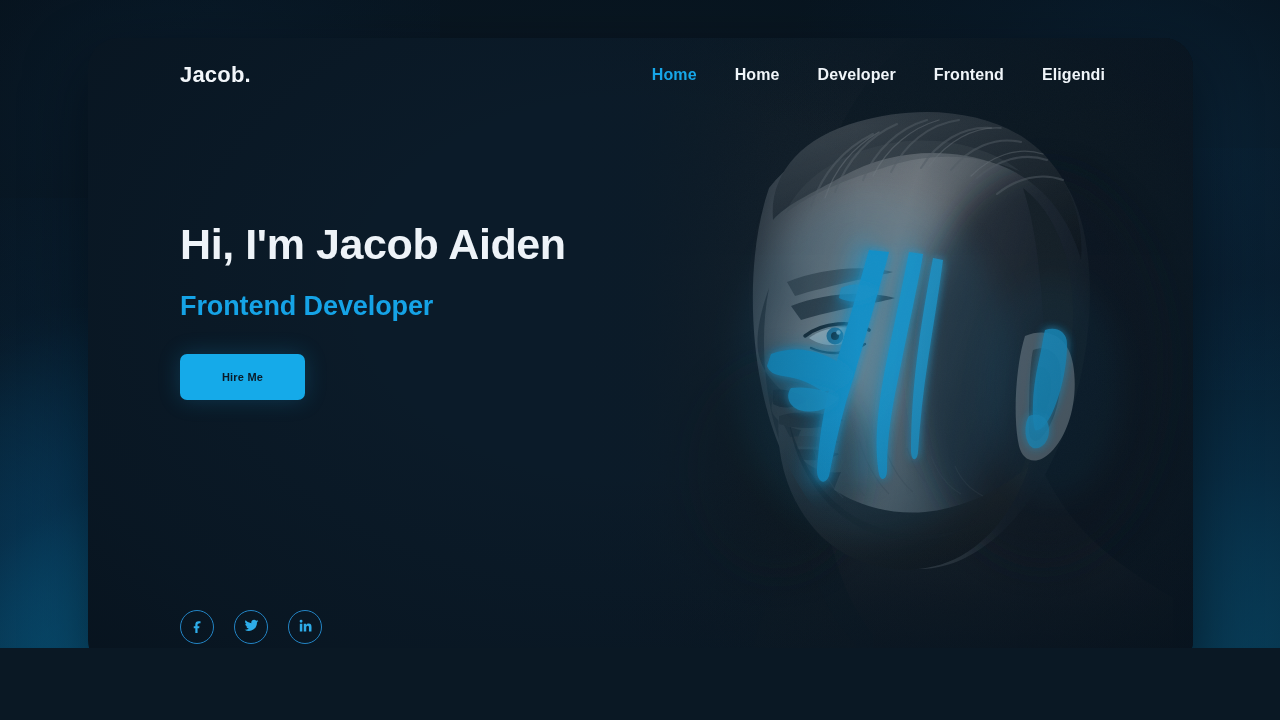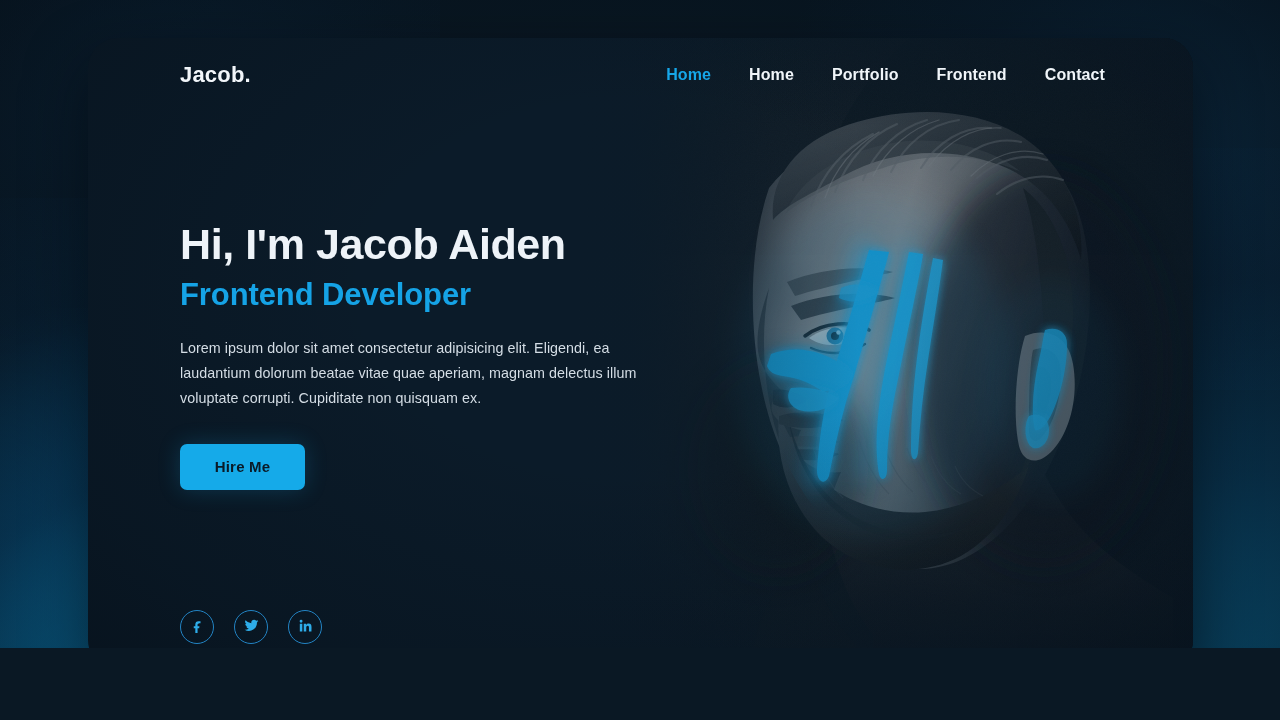--- a/index.html
+++ b/index.html
@@ -103,33 +103,33 @@
 
   
   #hero {
     position:absolute; left:92px; top:182px; width:520px; z-index:4;
   }
   #heading {
     color:#eef3f8; font-size:43px; font-weight:bold;
     letter-spacing:-.4px; line-height:1.12; white-space:nowrap;
   }
   #subheading {
-    margin-top:9px;
-    color:#15a3e6; font-size:31px; font-weight:bold; letter-spacing:-.1px;
+    margin-top:23px;
+    color:#15a3e6; font-size:27px; font-weight:bold; letter-spacing:-.1px;
   }
   #desc {
     margin-top:23px; width:500px;
     color:#d4dde5; font-size:14.3px; line-height:1.76; letter-spacing:.05px;
   }
 
   
   #btns { margin-top:32px; display:flex; align-items:center; gap:37px; }
   .btn {
     font-family:"Liberation Sans", sans-serif;
-    font-size:15px; font-weight:bold; letter-spacing:.2px;
+    font-size:11px; font-weight:bold; letter-spacing:.2px;
     cursor:pointer; border-radius:7px;
     display:inline-flex; align-items:center; justify-content:center;
   }
   #btn-hire {
     background:#15aae9; color:#0a1a27; border:none;
     width:125px; height:46px;
     box-shadow:0 0 22px rgba(21,170,233,.22);
   }
   #btn-talk {
     background:transparent; color:#29b0ec;
@@ -390,30 +390,29 @@
         <rect width="620" height="632" filter="url(#grain)" opacity=".5"></rect>
       </svg>
       <div class="feather"></div>
     </div>
 
     <div id="nav">
       <div id="logo">Jacob.</div>
       <nav id="menu">
         <a class="nav-link active" href="#">Home</a>
         <a class="nav-link" href="#">Home</a>
-        <a class="nav-link" href="#">Portfolio</a>
+        <a class="nav-link" href="#">Developer</a>
         <a class="nav-link" href="#">Frontend</a>
-        <a class="nav-link" href="#">Contact</a>
+        <a class="nav-link" href="#">Eligendi</a>
       </nav>
     </div>
 
     <div id="hero">
       <h1 id="heading">Hi, I'm Jacob Aiden</h1>
       <h2 id="subheading">Frontend Developer</h2>
-      <p id="desc">Lorem ipsum dolor sit amet consectetur adipisicing elit. Eligendi, ea laudantium dolorum beatae vitae quae aperiam, magnam delectus illum voluptate corrupti. Cupiditate non quisquam ex.</p>
 
       <div id="btns">
         <button class="btn" id="btn-hire">Hire Me</button>
       </div>
     </div>
 
     <div id="socials">
       <a class="social" href="#">
         <span>
           <svg viewBox="0 0 24 24">

